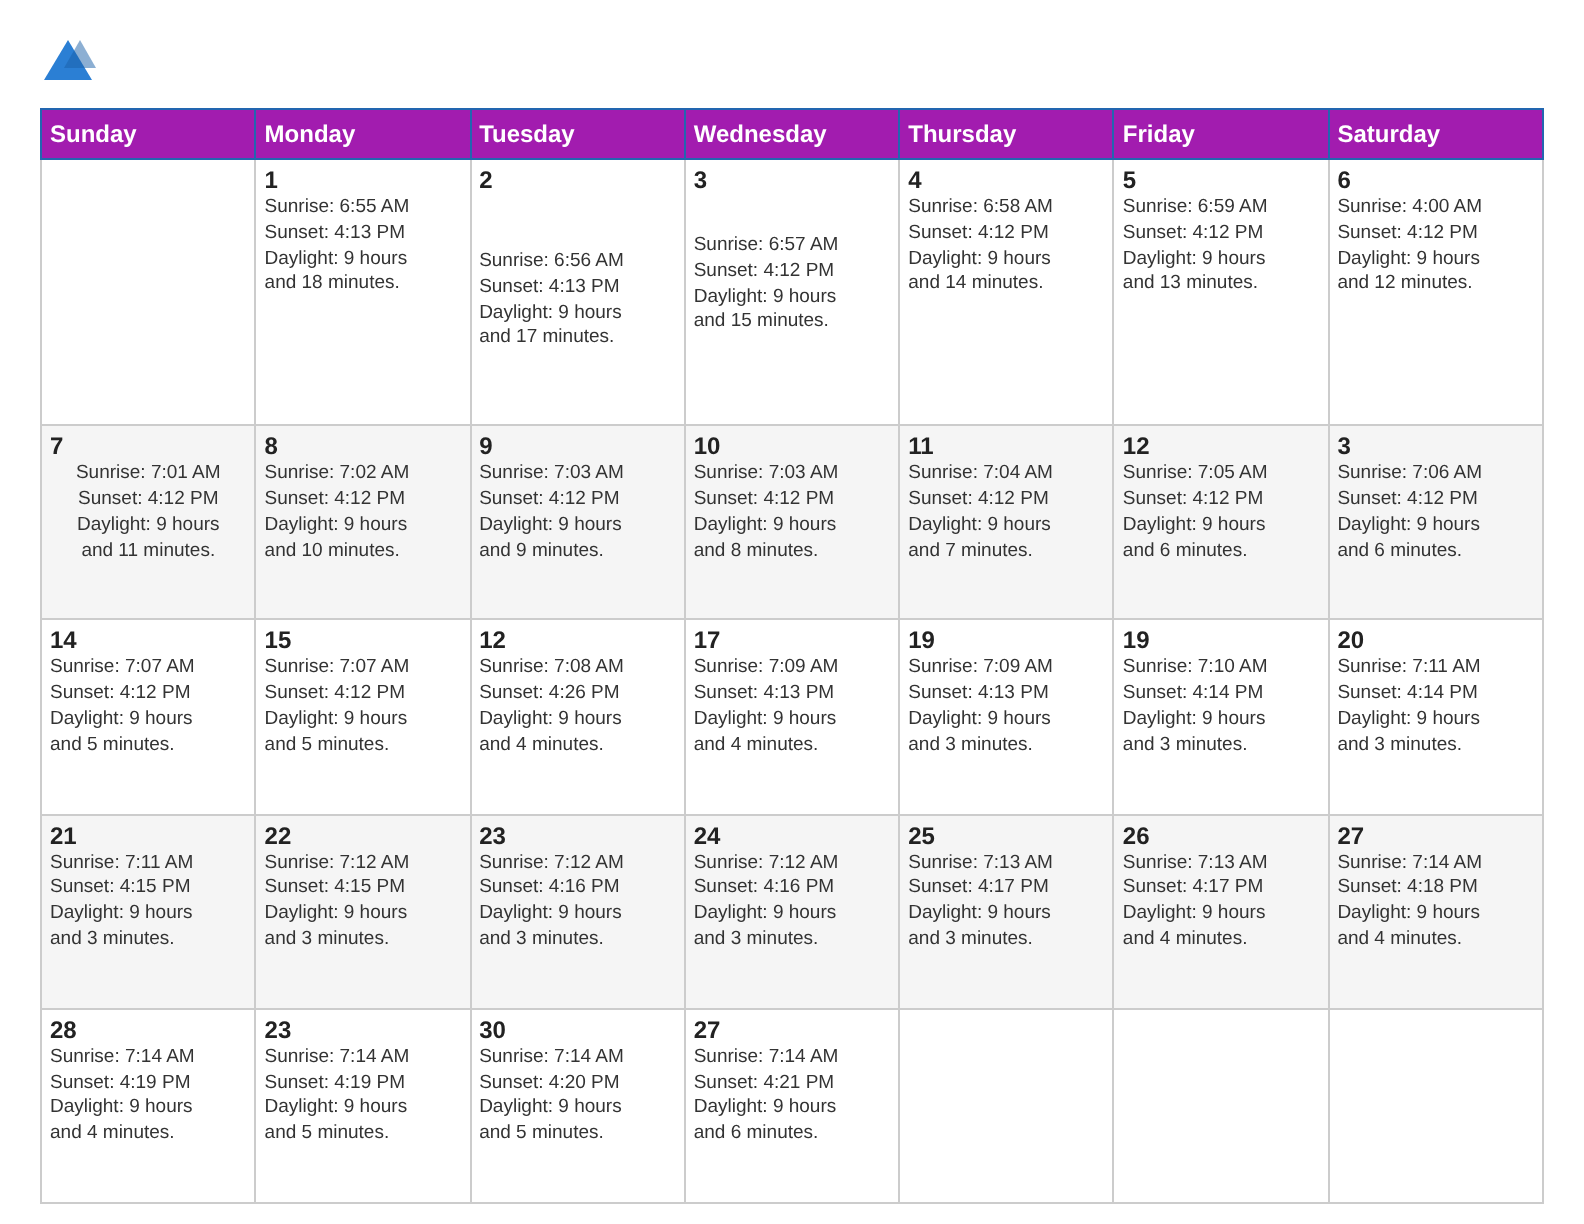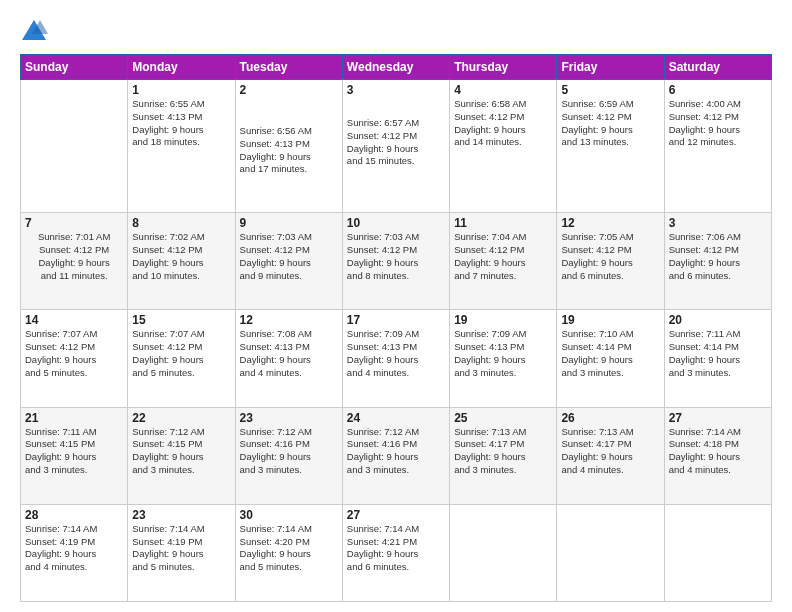--- a/index.html
+++ b/index.html
@@ -241,21 +241,21 @@
           <td>
             <span class="day-num">15</span>
             <div class="day-info" style="white-space: pre-line;">Sunrise: 7:07 AM
 Sunset: 4:12 PM
 Daylight: 9 hours
 and 5 minutes.</div>
           </td>
           <td>
             <span class="day-num">12</span>
             <div class="day-info" style="white-space: pre-line;">Sunrise: 7:08 AM
-Sunset: 4:13 PM
+Sunset: 4:26 PM
 Daylight: 9 hours
 and 4 minutes.</div>
           </td>
           <td>
             <span class="day-num">17</span>
             <div class="day-info" style="white-space: pre-line;">Sunrise: 7:09 AM
 Sunset: 4:13 PM
 Daylight: 9 hours
 and 4 minutes.</div>
           </td>

